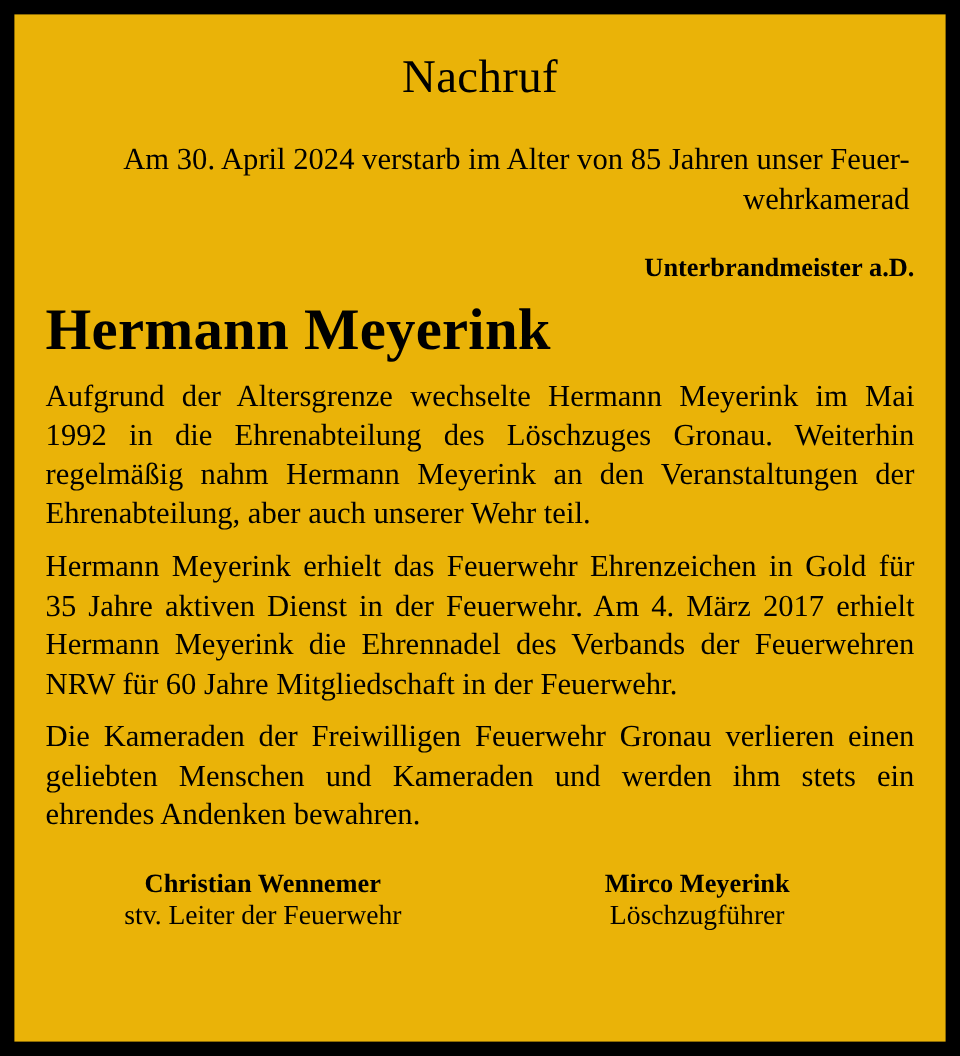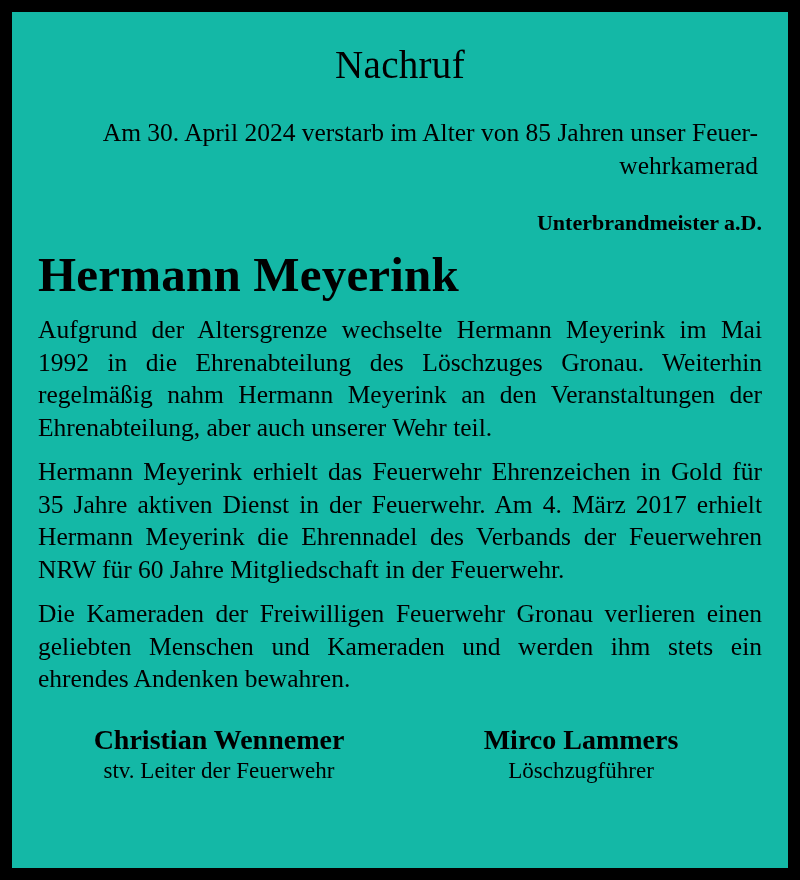--- a/index.html
+++ b/index.html
@@ -9,21 +9,21 @@
   }
   body {
     font-family: "Liberation Serif", "DejaVu Serif", serif;
     color: #000000;
   }
   #notice {
     position: relative;
     width: 800px;
     height: 880px;
     box-sizing: border-box;
-    background: #14b8a6;
+    background: #eab308;
     border: 12px solid #000000;
     overflow: hidden;
   }
   .inner {
     box-sizing: border-box;
     width: 100%;
     height: 100%;
     padding: 18px 26px 10px 26px;
   }
   .title {
@@ -72,21 +72,21 @@
   .signatures {
     display: flex;
     margin-top: 26px;
   }
   .sig {
     flex: 1 1 50%;
     text-align: center;
   }
   .sig-name {
     font-weight: bold;
-    font-size: 28px;
+    font-size: 22px;
     line-height: 1.25;
     text-align: center;
   }
   .sig-role {
     font-size: 23px;
     line-height: 1.25;
     font-weight: 400;
   }
 </style>
 </head>
@@ -108,19 +108,19 @@
       <p class="para">Hermann Meyerink erhielt das Feuerwehr Ehrenzeichen in Gold für 35 Jahre aktiven Dienst in der Feuerwehr. Am 4. März 2017 erhielt Hermann Meyerink die Ehrennadel des Verbands der Feuerwehren NRW für 60 Jahre Mitgliedschaft in der Feuerwehr.</p>
       <p class="para">Die Kameraden der Freiwilligen Feuerwehr Gronau verlieren einen geliebten Menschen und Kameraden und werden ihm stets ein ehrendes Andenken bewahren.</p>
     </div>
 
     <div class="signatures">
       <div class="sig">
         <div class="sig-name">Christian Wennemer</div>
         <div class="sig-role">stv. Leiter der Feuerwehr</div>
       </div>
       <div class="sig">
-        <div class="sig-name">Mirco Lammers</div>
+        <div class="sig-name">Mirco Meyerink</div>
         <div class="sig-role">Löschzugführer</div>
       </div>
     </div>
 
   </div>
 </div>
 
 </body></html>

